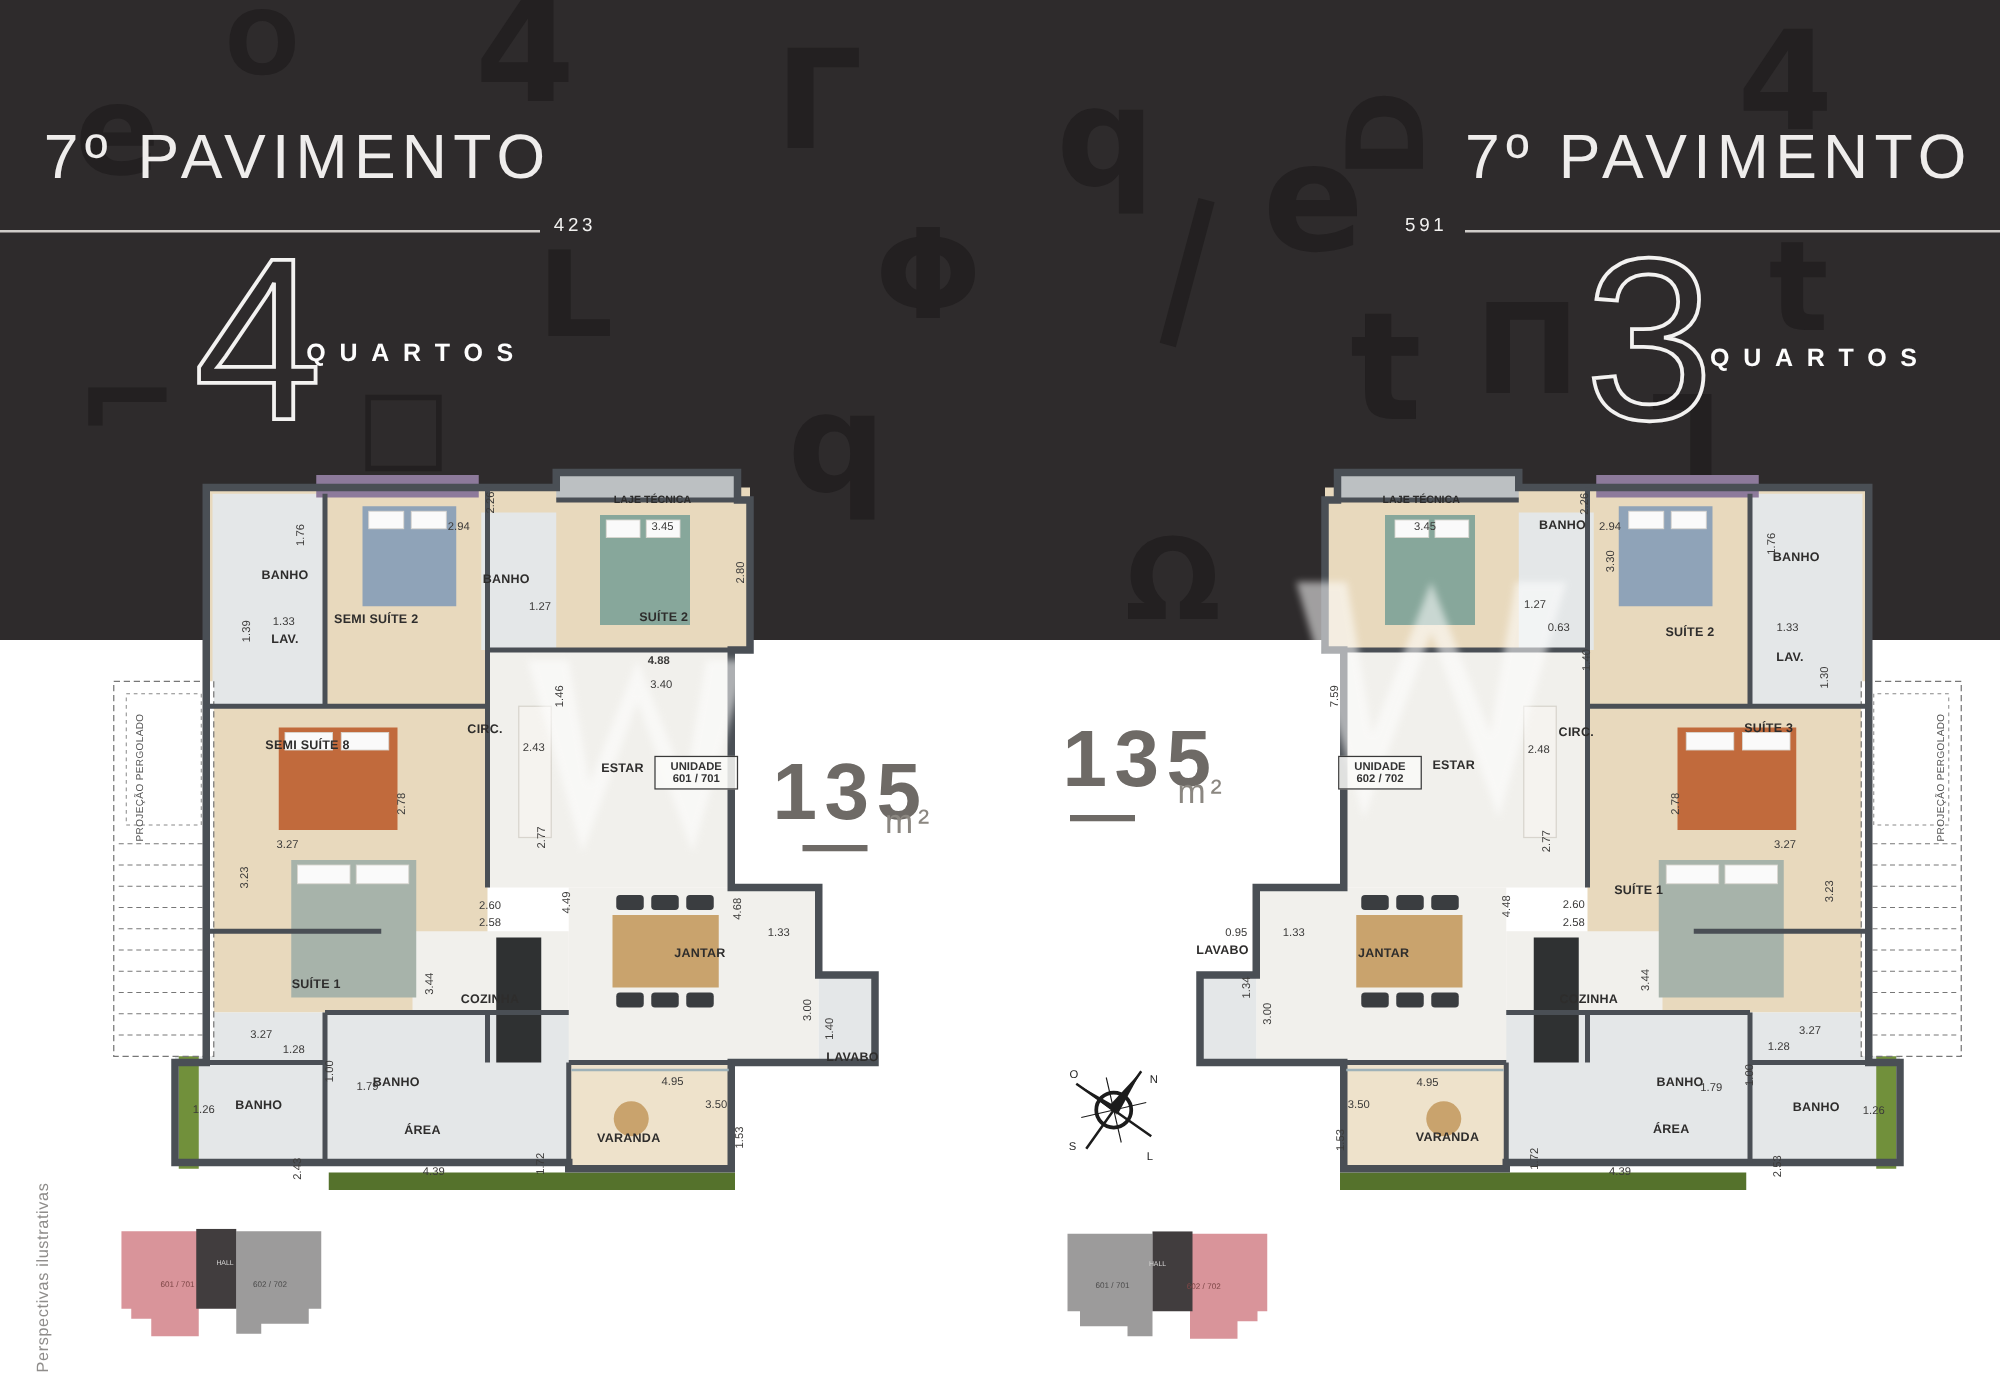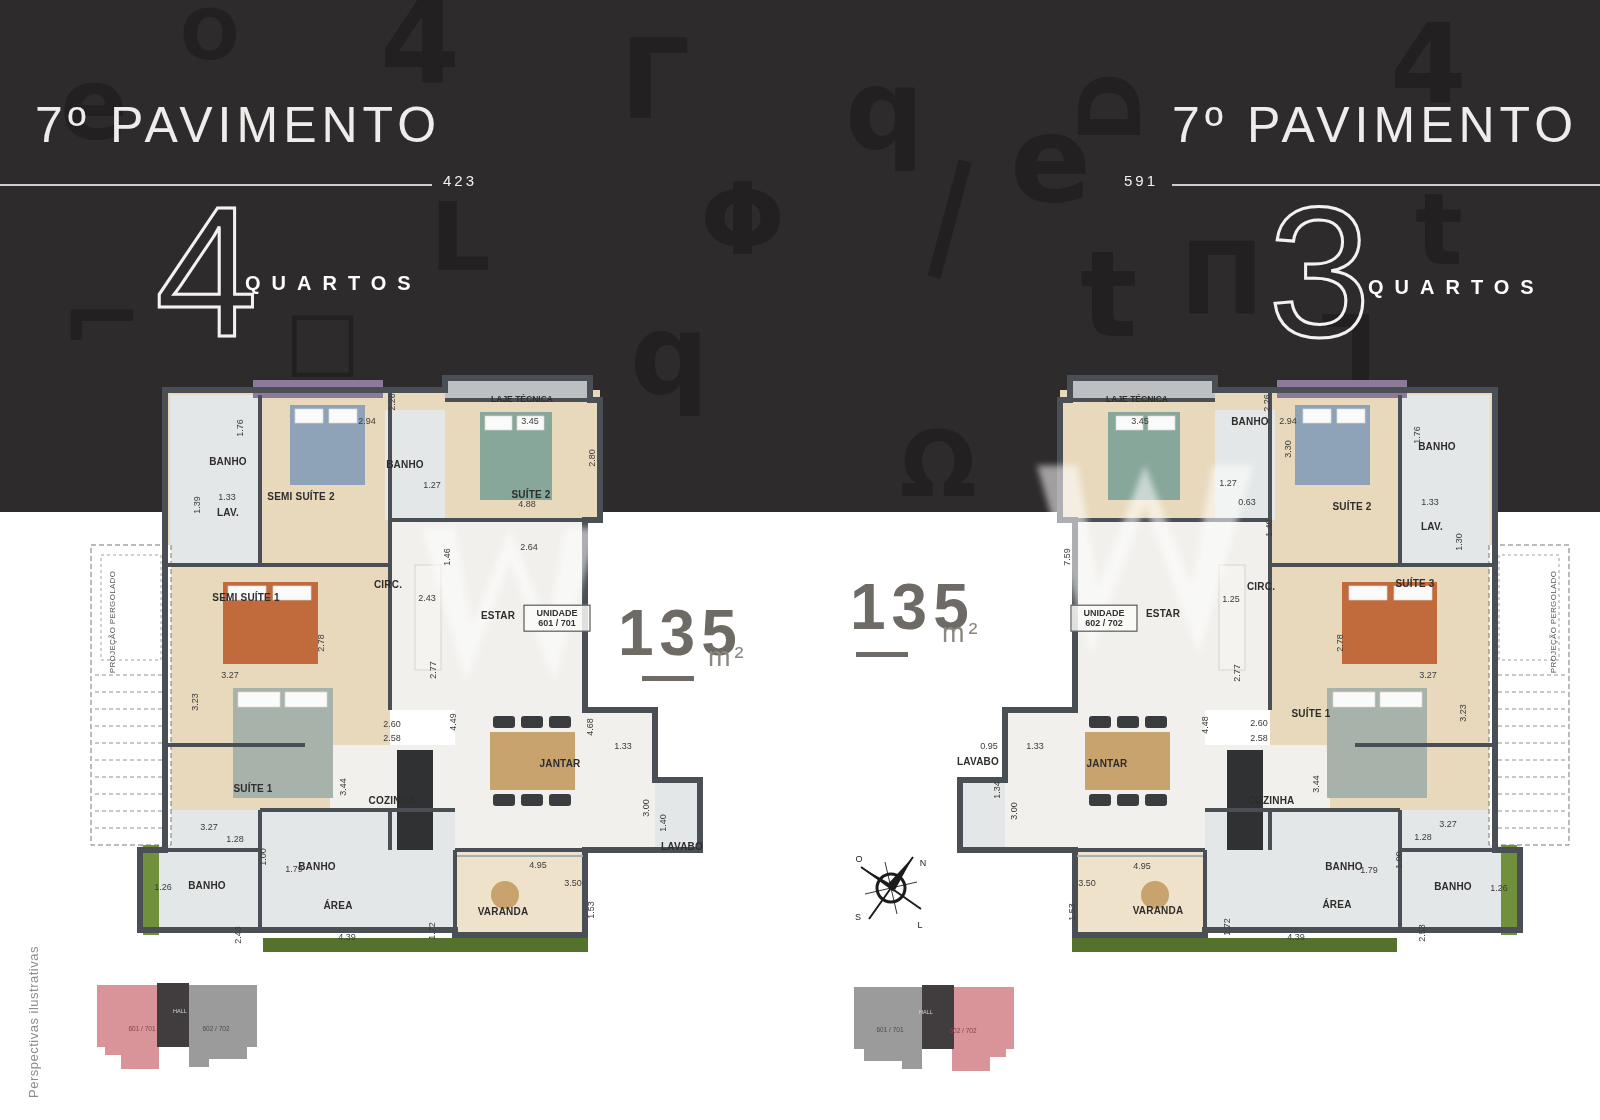--- a/index.html
+++ b/index.html
@@ -209,42 +209,42 @@
 
   <div class="labels">
       <span class="plabel room" style="left: 228px; top: 461px;">BANHO</span>
       <span class="plabel room" style="left: 228px; top: 512px;">LAV.</span>
       <span class="plabel room" style="left: 301px; top: 496px;">SEMI SUÍTE 2</span>
       <span class="plabel room" style="left: 405px; top: 464px;">BANHO</span>
       <span class="plabel room" style="left: 531px; top: 494px;">SUÍTE 2</span>
       <span class="plabel roomsm" style="left: 522px; top: 399px;">LAJE TÉCNICA</span>
       <span class="plabel room" style="left: 388px; top: 584px;">CIRC.</span>
       <span class="plabel room" style="left: 498px; top: 615px;">ESTAR</span>
-      <span class="plabel room" style="left: 246px; top: 597px;">SEMI SUÍTE 1</span>
+      <span class="plabel room" style="left: 246px; top: 597px;">SEMI SUÍTE 8</span>
       <span class="plabel room" style="left: 253px; top: 788px;">SUÍTE 1</span>
       <span class="plabel room" style="left: 392px; top: 800px;">COZINHA</span>
       <span class="plabel room" style="left: 560px; top: 763px;">JANTAR</span>
       <span class="plabel room" style="left: 682px; top: 846px;">LAVABO</span>
       <span class="plabel room" style="left: 317px; top: 866px;">BANHO</span>
       <span class="plabel room" style="left: 207px; top: 885px;">BANHO</span>
       <span class="plabel room" style="left: 338px; top: 905px;">ÁREA</span>
       <span class="plabel room" style="left: 503px; top: 911px;">VARANDA</span>
       <span class="plabel unitbox" style="left: 557px; top: 618px;">UNIDADE
 601 / 701</span>
       <span class="plabel pergola vert" style="left: 112px; top: 622px;">PROJEÇÃO PERGOLADO</span>
       <span class="plabel dim vert" style="left: 240px; top: 428px;">1.76</span>
       <span class="plabel dim" style="left: 367px; top: 421px;">2.94</span>
       <span class="plabel dim vert" style="left: 392px; top: 402px;">2.26</span>
       <span class="plabel dim" style="left: 227px; top: 497px;">1.33</span>
       <span class="plabel dim vert" style="left: 197px; top: 505px;">1.39</span>
       <span class="plabel dim" style="left: 432px; top: 485px;">1.27</span>
       <span class="plabel dim" style="left: 530px; top: 421px;">3.45</span>
       <span class="plabel dim vert" style="left: 592px; top: 458px;">2.80</span>
-      <span class="plabel dim" style="left: 527px; top: 504px;">4.88</span>
-      <span class="plabel dim" style="left: 529px; top: 547px;">2.64</span>
+      <span class="plabel dim" style="left: 527px; top: 528px; font-weight: bold;">4.88</span>
+      <span class="plabel dim" style="left: 529px; top: 547px;">3.40</span>
       <span class="plabel dim vert" style="left: 447px; top: 557px;">1.46</span>
       <span class="plabel dim" style="left: 427px; top: 598px;">2.43</span>
       <span class="plabel dim vert" style="left: 321px; top: 643px;">2.78</span>
       <span class="plabel dim vert" style="left: 433px; top: 670px;">2.77</span>
       <span class="plabel dim" style="left: 230px; top: 675px;">3.27</span>
       <span class="plabel dim vert" style="left: 195px; top: 702px;">3.23</span>
       <span class="plabel dim" style="left: 392px; top: 724px;">2.60</span>
       <span class="plabel dim" style="left: 392px; top: 738px;">2.58</span>
       <span class="plabel dim vert" style="left: 343px; top: 787px;">3.44</span>
       <span class="plabel dim vert" style="left: 453px; top: 722px;">4.49</span>
@@ -286,21 +286,21 @@
       <span class="plabel dim vert" style="left: 1267px; top: 403px;">2.26</span>
       <span class="plabel dim" style="left: 1288px; top: 421px;">2.94</span>
       <span class="plabel dim vert" style="left: 1288px; top: 449px;">3.30</span>
       <span class="plabel dim" style="left: 1228px; top: 483px;">1.27</span>
       <span class="plabel dim" style="left: 1247px; top: 502px;">0.63</span>
       <span class="plabel dim vert" style="left: 1269px; top: 528px;">1.40</span>
       <span class="plabel dim vert" style="left: 1067px; top: 557px;">7.59</span>
       <span class="plabel dim vert" style="left: 1417px; top: 435px;">1.76</span>
       <span class="plabel dim" style="left: 1430px; top: 502px;">1.33</span>
       <span class="plabel dim vert" style="left: 1459px; top: 542px;">1.30</span>
-      <span class="plabel dim" style="left: 1231px; top: 599px;">1.25</span>
+      <span class="plabel dim" style="left: 1231px; top: 599px;">2.48</span>
       <span class="plabel dim vert" style="left: 1237px; top: 673px;">2.77</span>
       <span class="plabel dim vert" style="left: 1340px; top: 643px;">2.78</span>
       <span class="plabel dim" style="left: 1428px; top: 675px;">3.27</span>
       <span class="plabel dim vert" style="left: 1463px; top: 713px;">3.23</span>
       <span class="plabel dim" style="left: 1259px; top: 723px;">2.60</span>
       <span class="plabel dim" style="left: 1259px; top: 738px;">2.58</span>
       <span class="plabel dim vert" style="left: 1205px; top: 725px;">4.48</span>
       <span class="plabel dim" style="left: 1035px; top: 746px;">1.33</span>
       <span class="plabel dim" style="left: 989px; top: 746px;">0.95</span>
       <span class="plabel dim vert" style="left: 997px; top: 790px;">1.34</span>

